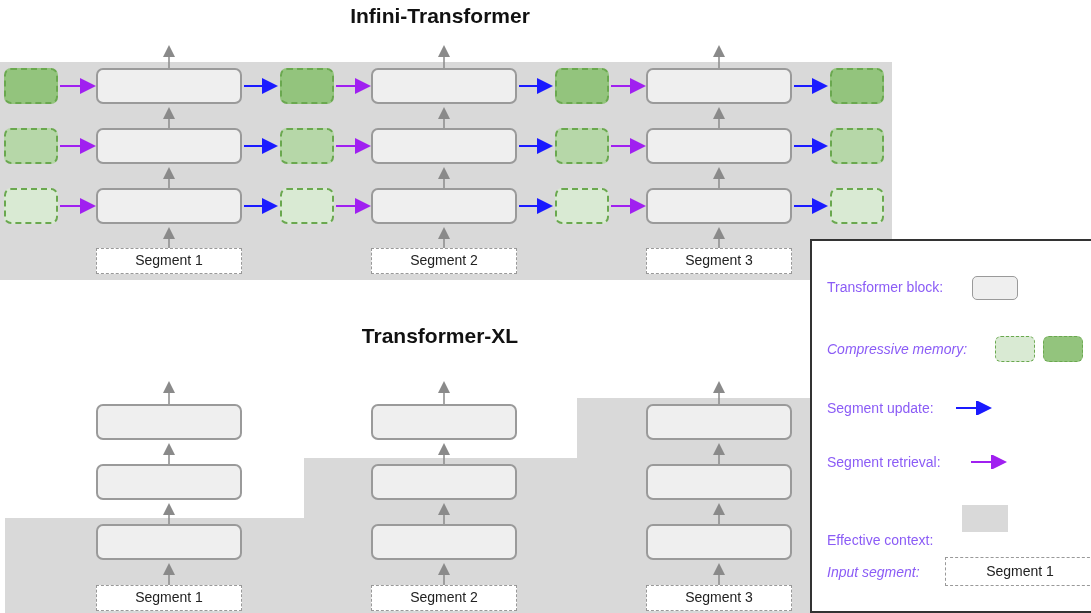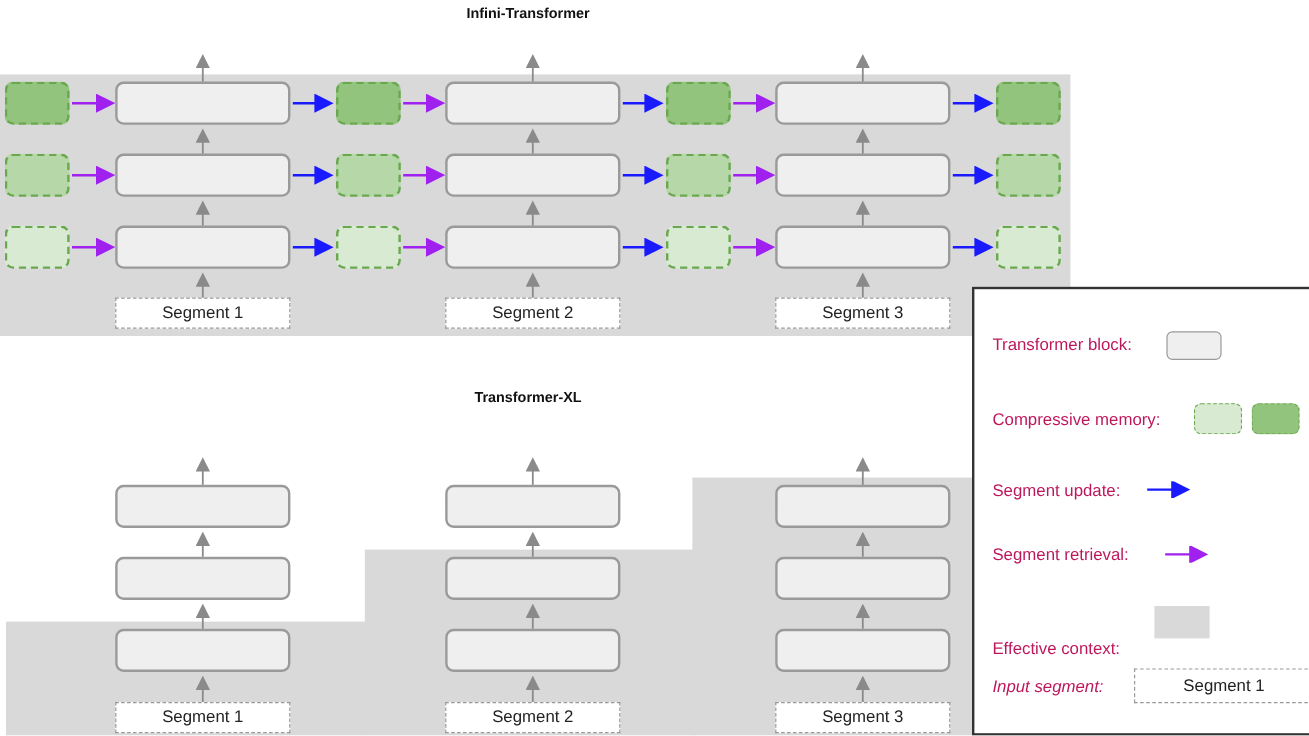--- a/index.html
+++ b/index.html
@@ -1,32 +1,32 @@
 <!DOCTYPE html>
 <html><head>
 <meta charset="utf-8">
 <style>
   html, body { margin:0; padding:0; background:#ffffff; }
   body { width:1091px; height:613px; position:relative; overflow:hidden;
          font-family:"Liberation Sans", sans-serif; color:#222; }
   .abs { position:absolute; }
-  .title { position:absolute; font-weight:bold; font-size:12px; color:#111; text-align:center; }
+  .title { position:absolute; font-weight:bold; font-size:21px; color:#111; text-align:center; }
   .ctx { position:absolute; background:#d9d9d9; }
   .block { position:absolute; width:146px; height:36px; background:#efefef; border:2px solid #9a9a9a;
            border-radius:7px; box-sizing:border-box; }
   .mem { position:absolute; width:54px; height:36px; border:2px dashed #6aa84f; border-radius:7px; box-sizing:border-box; }
   .mem.l1 { background:#d9ead3; }
   .mem.l2 { background:#b6d7a8; }
   .mem.l3 { background:#93c47d; }
   .seg { position:absolute; width:146px; height:26px; background:#fff; border:1.5px dashed #999;
          box-sizing:border-box; font-size:14px; text-align:center; line-height:23px; color:#222; }
   svg.overlay { position:absolute; left:0; top:0; }
   .legend { position:absolute; left:810px; top:239px; width:300px; height:374px; border:2px solid #333;
             box-sizing:border-box; background:#fff; }
-  .legend-label { position:absolute; left:15px; font-size:14px; color:#be185d; white-space:nowrap; }
+  .legend-label { position:absolute; left:15px; font-size:14px; color:#8b5cf6; white-space:nowrap; }
   .leg-block { position:absolute; width:46px; height:24px; background:#efefef; border:1.5px solid #9a9a9a; border-radius:5px; box-sizing:border-box; }
   .leg-mem { position:absolute; width:40px; height:26px; border:1.5px dashed #6aa84f; border-radius:6px; box-sizing:border-box; }
   .leg-ctx { position:absolute; width:46px; height:27px; background:#d9d9d9; }
   .leg-seg { position:absolute; width:150px; height:29px; border:1.5px dashed #999; box-sizing:border-box; font-size:14px; text-align:center; line-height:26px; background:#fff; }
 </style>
 </head>
 <body>
 
 <div class="title" style="left:300px; top:4px; width:280px;">Infini-Transformer</div>
 <div class="ctx" style="left:0; top:62px; width:892px; height:218px;"></div>
@@ -131,21 +131,21 @@
     <line x1="719" y1="585" x2="719" y2="566" stroke="#8a8a8a" stroke-width="1.5" marker-end="url(#ah-gray)"></line>
     <line x1="719" y1="524" x2="719" y2="506" stroke="#8a8a8a" stroke-width="1.5" marker-end="url(#ah-gray)"></line>
     <line x1="719" y1="464" x2="719" y2="446" stroke="#8a8a8a" stroke-width="1.5" marker-end="url(#ah-gray)"></line>
     <line x1="719" y1="404" x2="719" y2="384" stroke="#8a8a8a" stroke-width="1.5" marker-end="url(#ah-gray)"></line>
   </svg>
 
 <div class="legend">
   <div class="legend-label" style="top:38px;">Transformer block:</div>
   <div class="leg-block" style="left:160px; top:35px;"></div>
 
-  <div class="legend-label" style="top:100px;">Compressive memory:</div>
+  <div class="legend-label" style="top:100px;font-style:italic;">Compressive memory:</div>
   <div class="leg-mem" style="left:183px; top:95px; background:#d9ead3;"></div>
   <div class="leg-mem" style="left:231px; top:95px; background:#93c47d;"></div>
 
   <div class="legend-label" style="top:159px;">Segment update:</div>
   <svg class="abs" style="left:142px; top:160px;" width="44" height="14">
     <line x1="2" y1="7" x2="34" y2="7" stroke="#1a1aff" stroke-width="2" marker-end="url(#ah-blue)"></line>
   </svg>
 
   <div class="legend-label" style="top:213px;">Segment retrieval:</div>
   <svg class="abs" style="left:157px; top:214px;" width="44" height="14">

